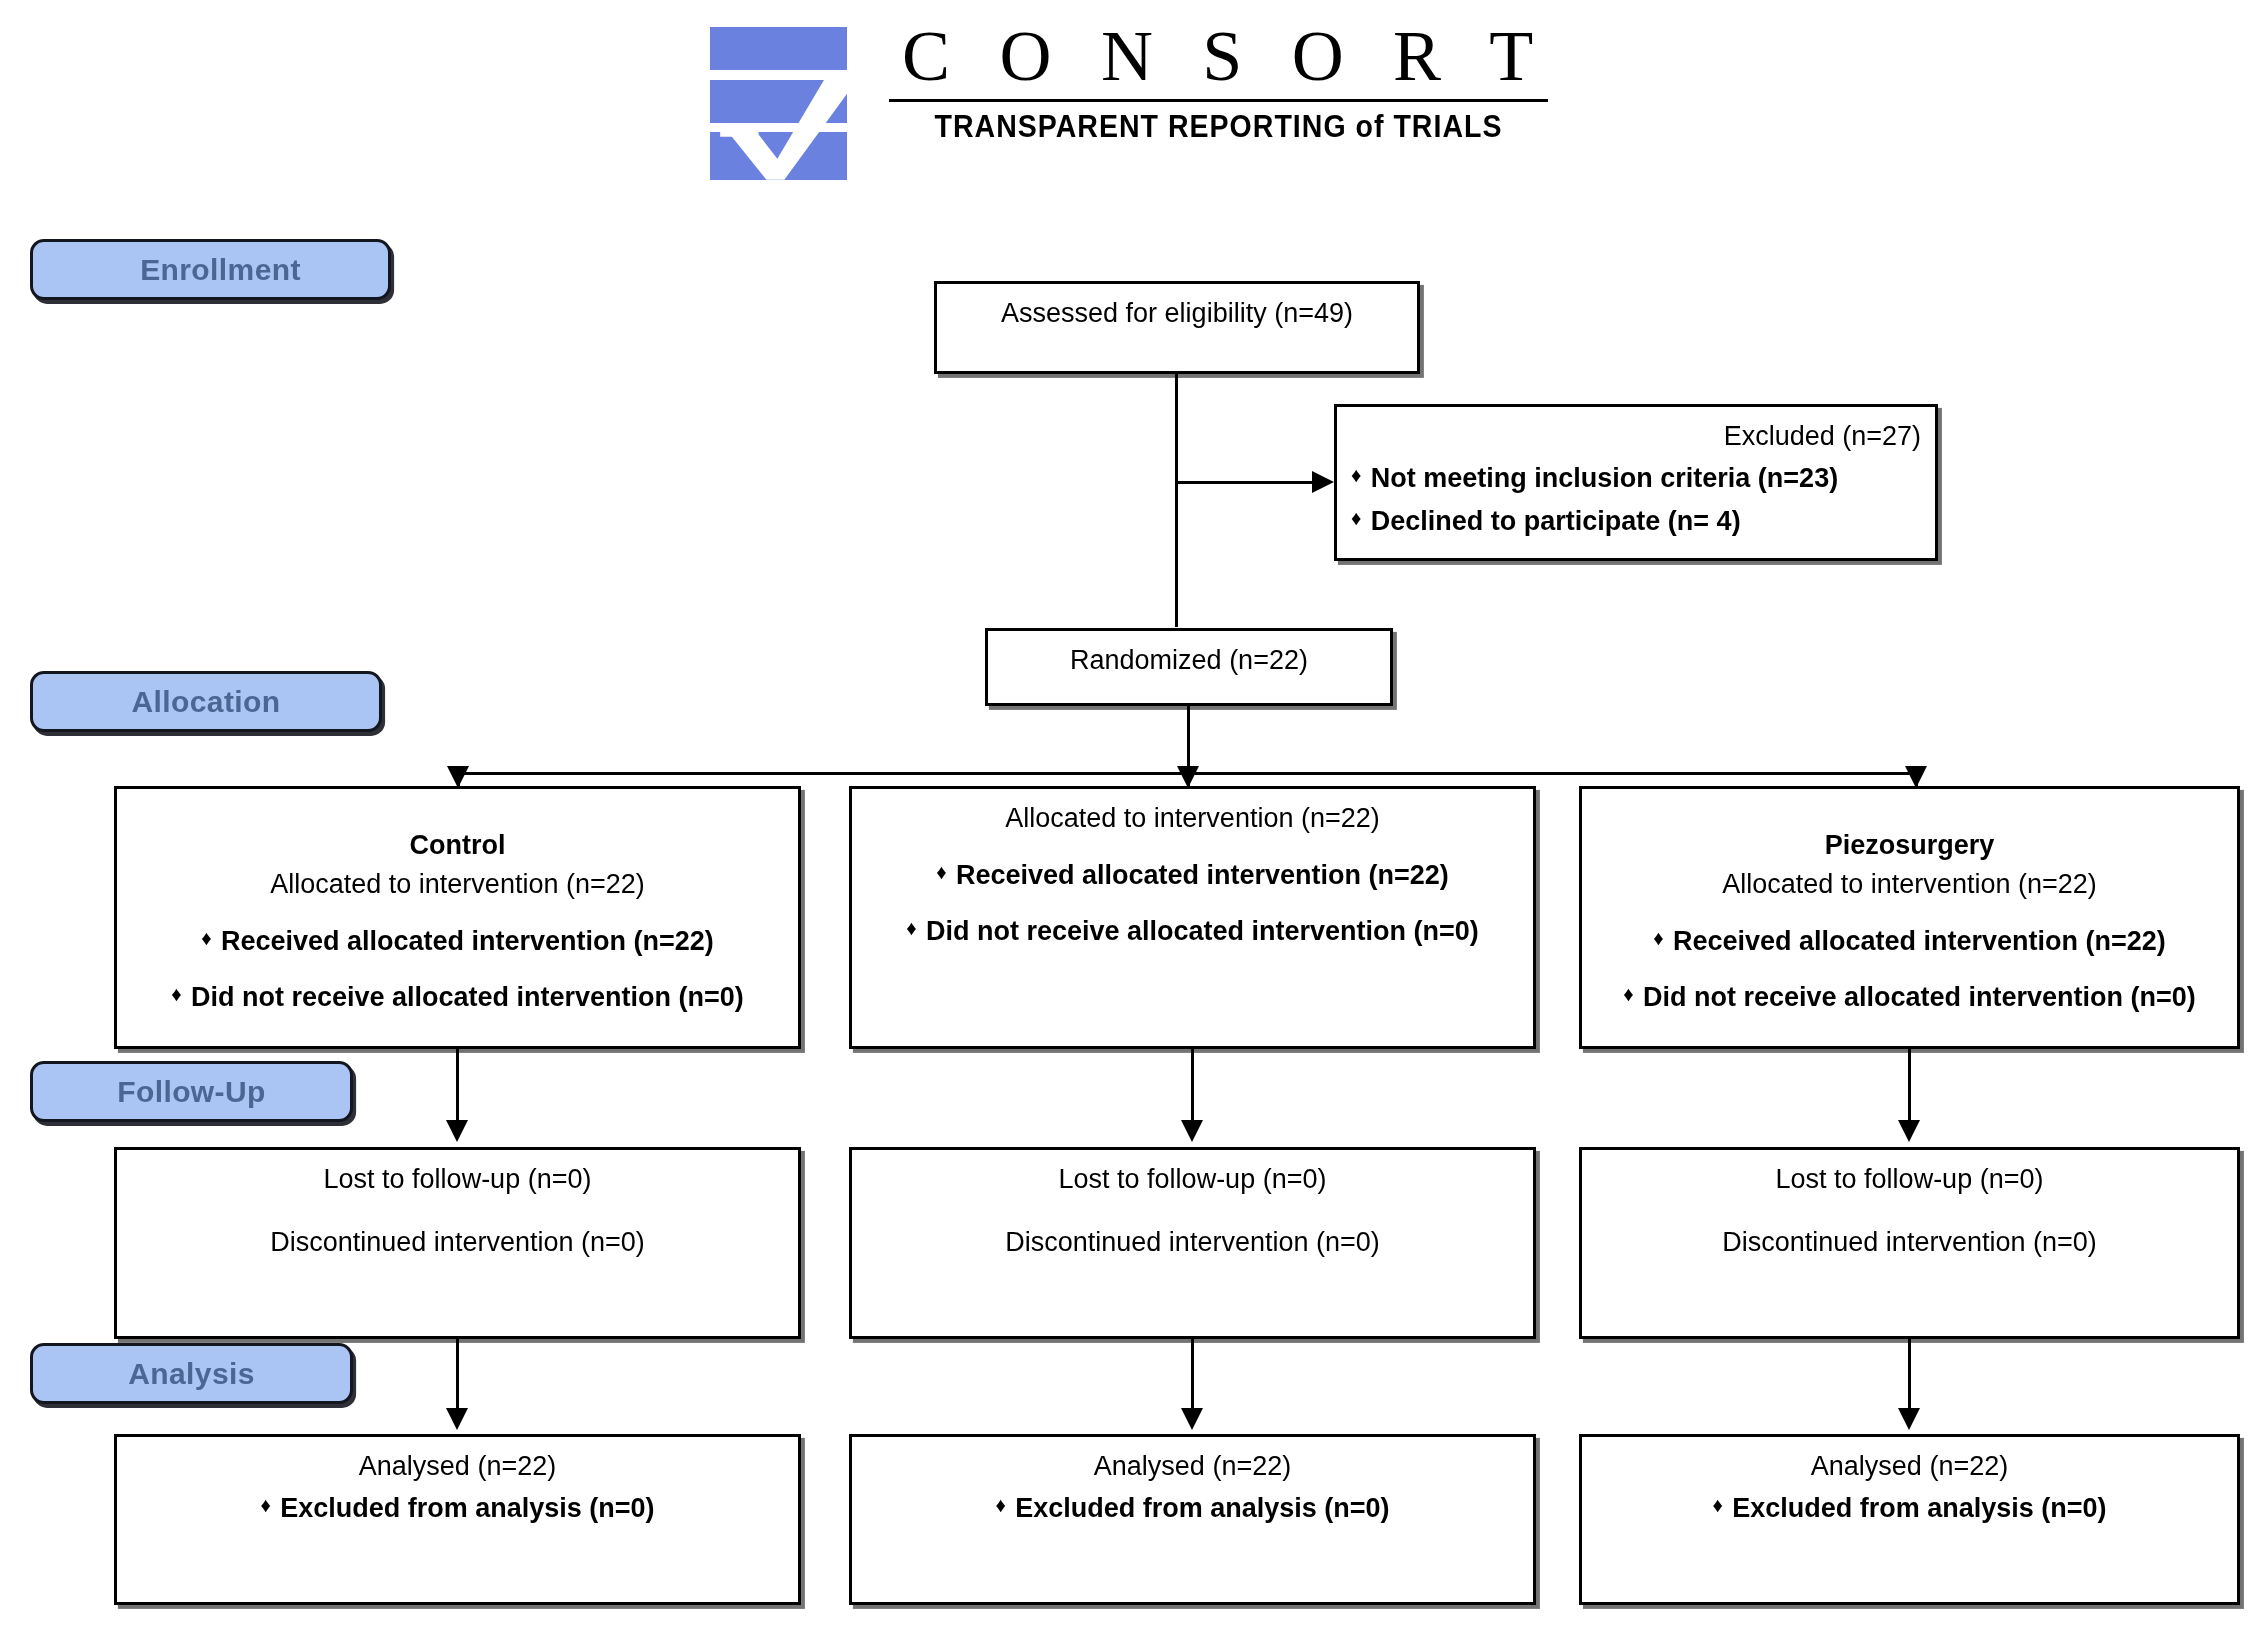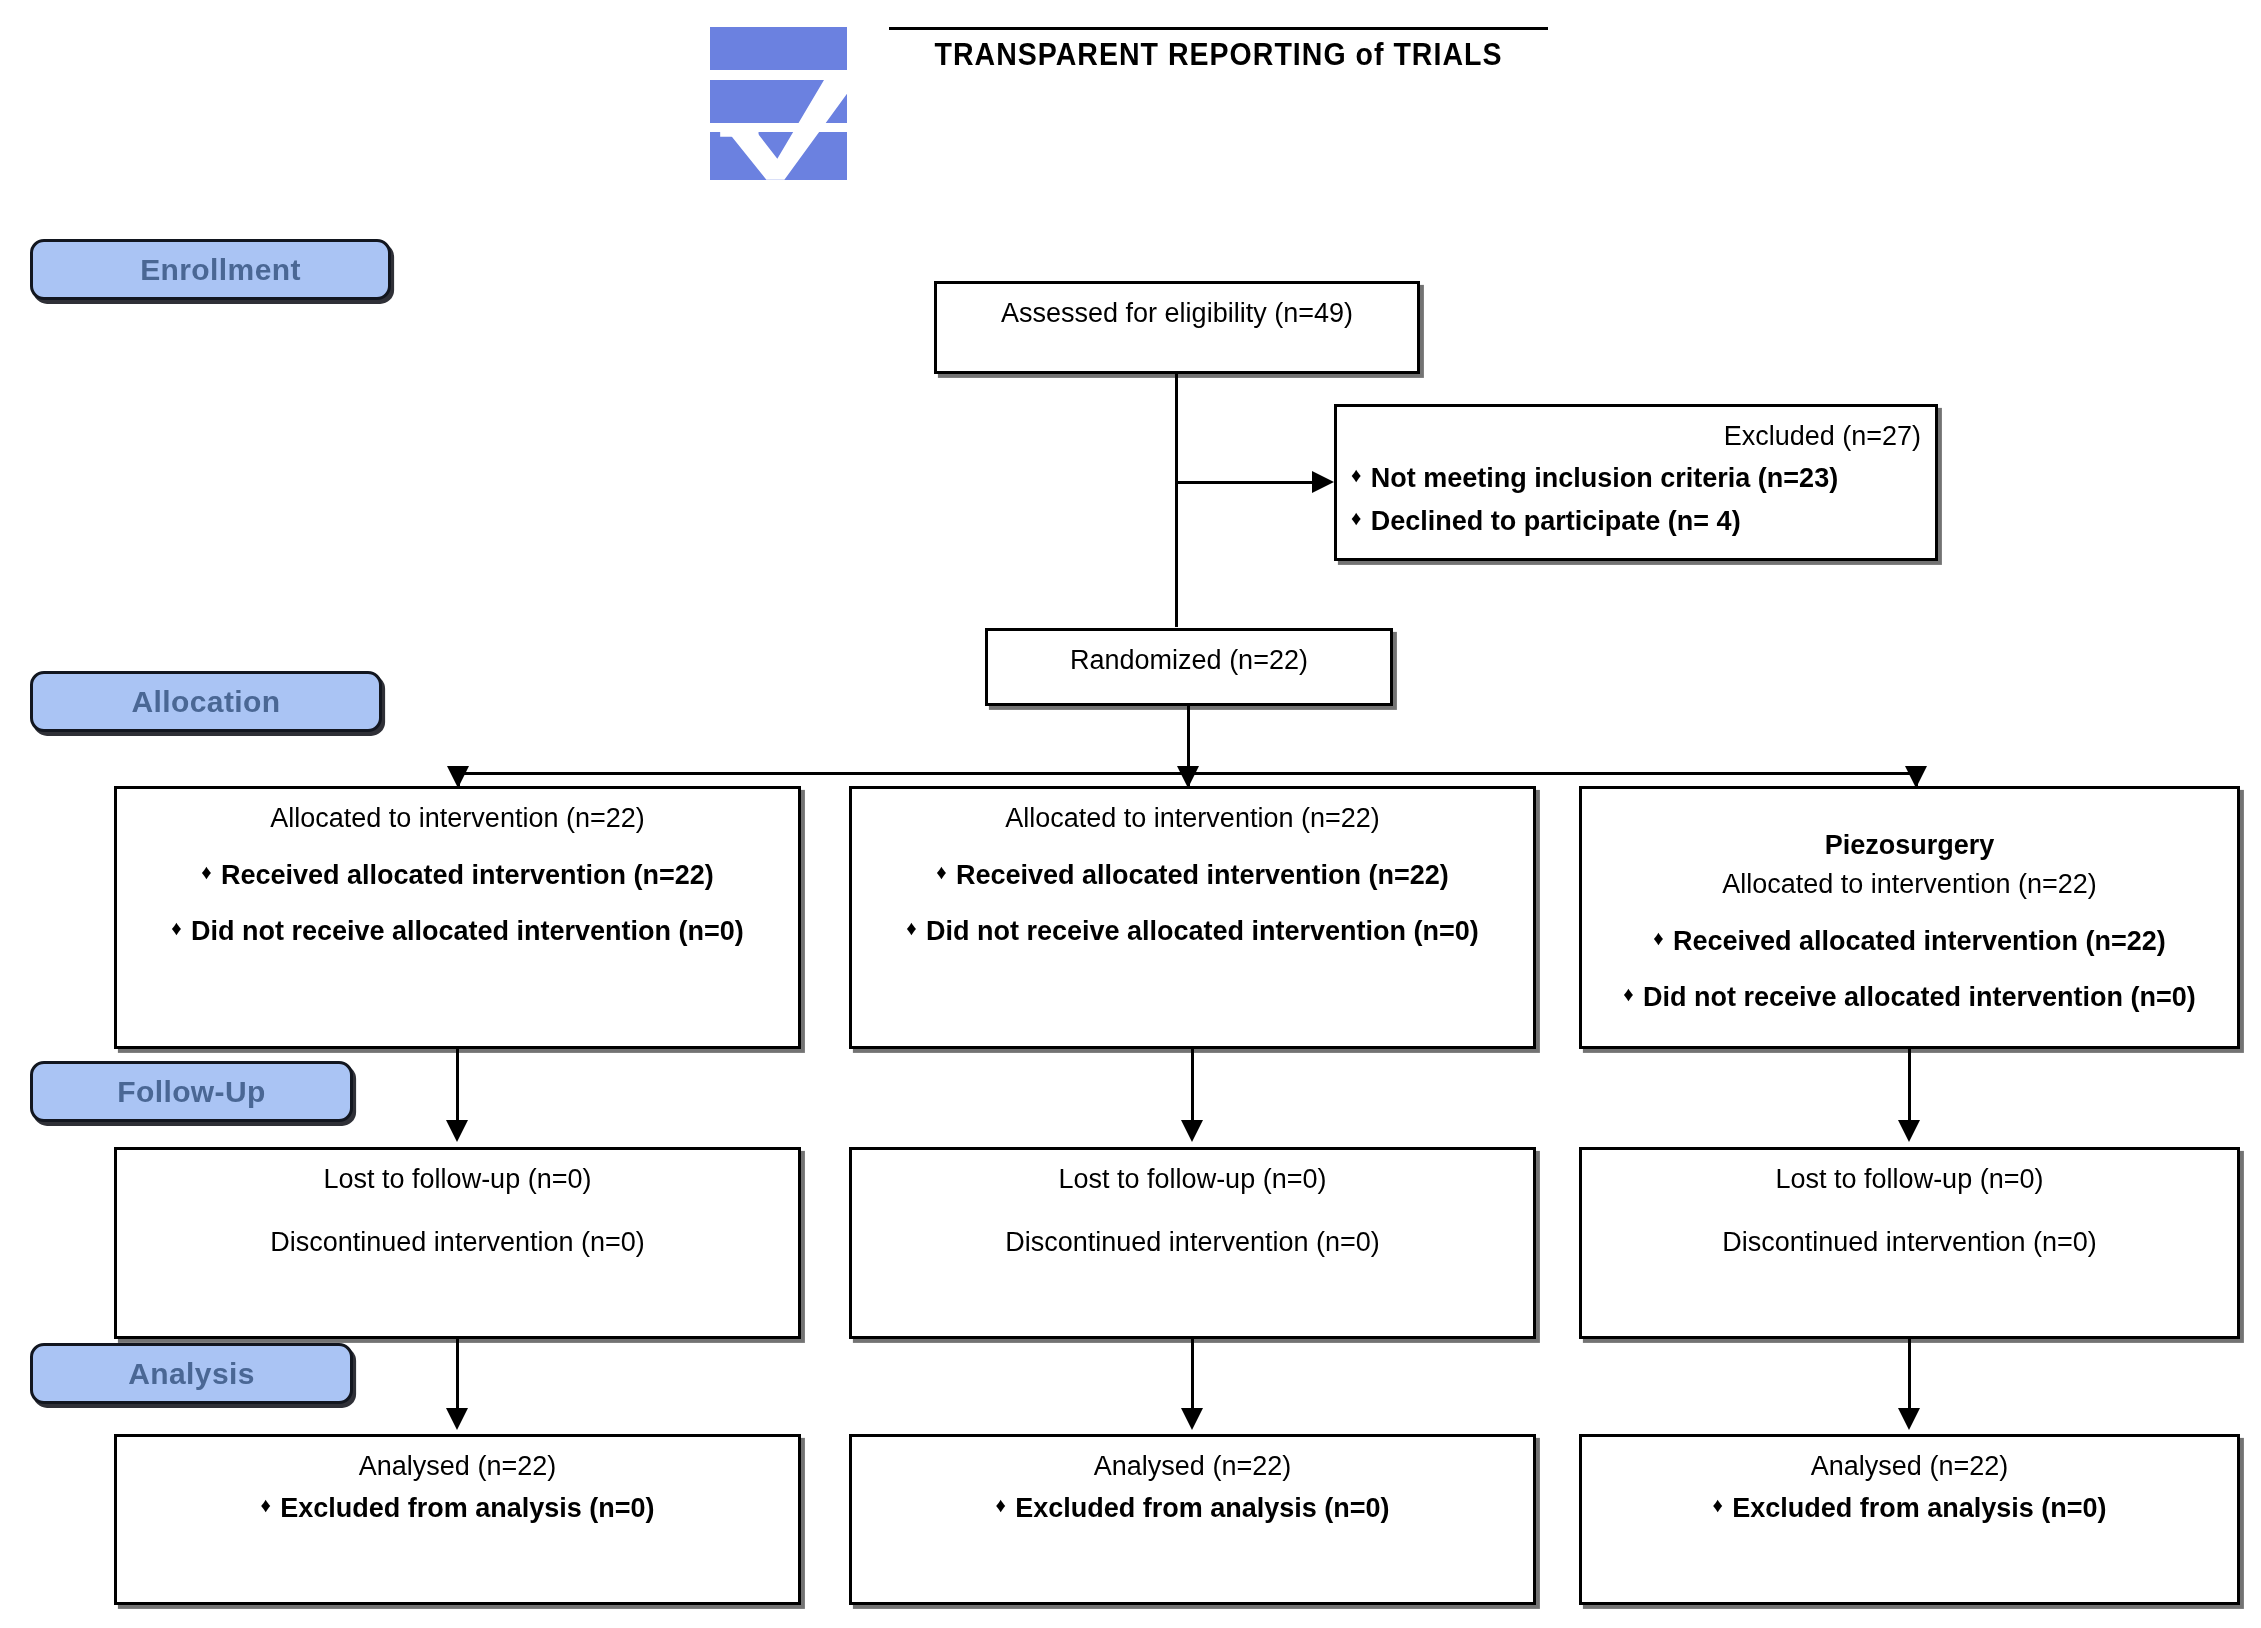--- a/index.html
+++ b/index.html
@@ -199,20 +199,21 @@
     <div class="logo-mark">
       <div class="logo-bar b1"></div>
       <div class="logo-bar b2"></div>
       <div class="logo-bar b3"></div>
       <svg class="logo-check" viewBox="0 0 175 195">
         <polygon points="175,55 175,85 95,195 72,195 20,130 20,128 55,128 86,168 153,55" fill="#ffffff"></polygon>
         <polygon points="13,128 62,128 62,140 13,140" fill="#ffffff"></polygon>
       </svg>
     </div>
     <div class="logo-word">
+      <div class="logo-consort">C O N S O R T</div>
       <div class="logo-rule"></div>
       <div class="logo-tag">TRANSPARENT REPORTING of TRIALS</div>
     </div>
   </div>
 
   <div class="stage-label" id="stage-enrollment">Enrollment</div>
   <div class="stage-label" id="stage-allocation">Allocation</div>
   <div class="stage-label" id="stage-followup">Follow-Up</div>
   <div class="stage-label" id="stage-analysis">Analysis</div>
 
@@ -251,20 +252,21 @@
   <div class="hline" style="left:457px; top:772px; width:1461px;"></div>
   <div class="vline" style="left:457px;  top:772px; height:15.7px;"></div>
   <div class="vline" style="left:1187px; top:772px; height:15.7px;"></div>
   <div class="vline" style="left:1915px; top:772px; height:15.7px;"></div>
   <div class="arrow-down" style="left:447px;  top:766px;"></div>
   <div class="arrow-down" style="left:1177px; top:766px;"></div>
   <div class="arrow-down" style="left:1905px; top:766px;"></div>
 
   <div class="box box-center" id="box-alloc-1">
     <div class="box-inner">
+      <p class="line-title">Control</p>
       <p class="line-plain">Allocated to intervention (n=22)</p>
       <div class="bullet-row">
         <span class="bullet-mark">♦</span>
         <span class="bullet-text">Received allocated intervention (n=22)</span>
       </div>
       <div class="bullet-row">
         <span class="bullet-mark">♦</span>
         <span class="bullet-text">Did not receive allocated intervention (n=0)</span>
       </div>
     </div>

